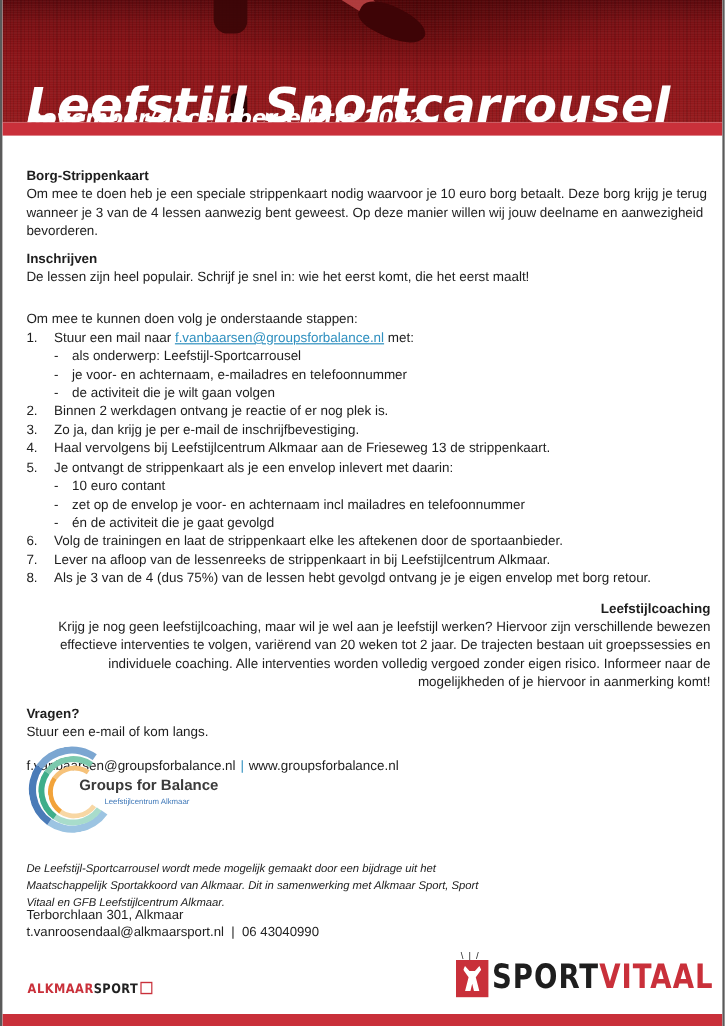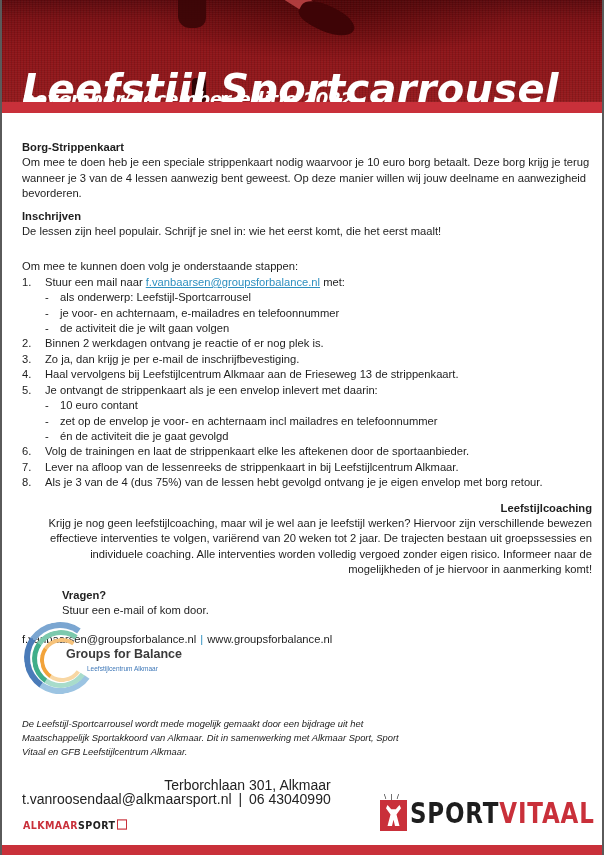--- a/index.html
+++ b/index.html
@@ -82,21 +82,21 @@
   .gfb-logo .arc2 { left: 8px; top: 8px; width: 58px; height: 58px; border-width: 5px; border-left-color: #3fae8a; border-top-color: #7cc9ad; border-bottom-color: #a8dccb; transform: rotate(-10deg); }
   .gfb-logo .arc3 { left: 16px; top: 16px; width: 44px; height: 44px; border-width: 4px; border-left-color: #f2a33a; border-top-color: #f6c27a; border-bottom-color: #f8d7a4; transform: rotate(-10deg); }
   .gfb-name { position: absolute; left: 42px; top: 25px; font-size: 12.5px; font-weight: bold; color: #3b3b3b; white-space: nowrap; }
   .gfb-sub { position: absolute; left: 63px; top: 43px; font-size: 6.5px; color: #3f78b8; white-space: nowrap; }
 
   .note {
     position: absolute; left: 20px; top: 717px; width: 400px;
     font-style: italic; font-size: 9.4px; line-height: 14px; color: #222;
   }
 
-  .footer-address { position: absolute; left: 20px; top: 778px; font-size: 14px; line-height: 14px; color: #222; text-align: right; }
+  .footer-address { position: absolute; left: 20px; top: 756px; font-size: 11px; line-height: 14px; color: #222; }
   .alkmaar-logo {
     position: absolute; left: 21px; top: 819px; font-family: "DejaVu Sans", sans-serif;
     font-weight: bold; font-size: 9.5px; letter-spacing: 0.4px; white-space: nowrap;
     transform: scaleY(1.15);
   }
   .alkmaar-logo .a1 { color: #c9303a; }
   .alkmaar-logo .a2 { color: #222; }
   .alkmaar-logo .box {
     display: inline-block; width: 10px; height: 9px; border: 1.5px solid #c9303a; vertical-align: -1px; margin-left: 2px;
   }
@@ -169,23 +169,23 @@
         <li><span class="num">7.</span><span>Lever na afloop van de lessenreeks de strippenkaart in bij Leefstijlcentrum Alkmaar.</span></li>
         <li><span class="num">8.</span><span>Als je 3 van de 4 (dus 75%) van de lessen hebt gevolgd ontvang je je eigen envelop met borg retour.</span></li>
       </ol>
     </div>
 
     <div class="section" style="margin-top:10px;text-align:right;">
       <h3>Leefstijlcoaching</h3>
       <p>Krijg je nog geen leefstijlcoaching, maar wil je wel aan je leefstijl werken? Hiervoor zijn verschillende bewezen effectieve interventies te volgen, variërend van 20 weken tot 2 jaar. De trajecten bestaan uit groepssessies en individuele coaching. Alle interventies worden volledig vergoed zonder eigen risico. Informeer naar de mogelijkheden of je hiervoor in aanmerking komt!</p>
     </div>
 
-    <div class="section" style="margin-top:10px;margin-left:40px;">
+    <div class="section" style="margin-top:10px;">
       <h3>Vragen?</h3>
-      <p>Stuur een e-mail of kom door.</p>
+      <p>Stuur een e-mail of kom langs.</p>
     </div>
 
     <div class="contact">
       <p>
         <a>f.vanbaarsen@groupsforbalance.nl</a><span class="sep">|</span><a>www.groupsforbalance.nl</a>
       </p>
     </div>
   </div>
 
   <div class="gfb-logo">

